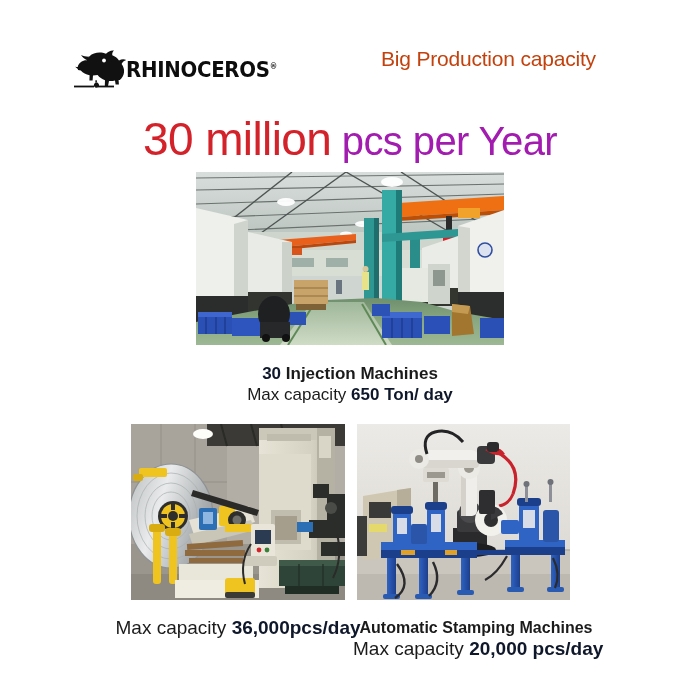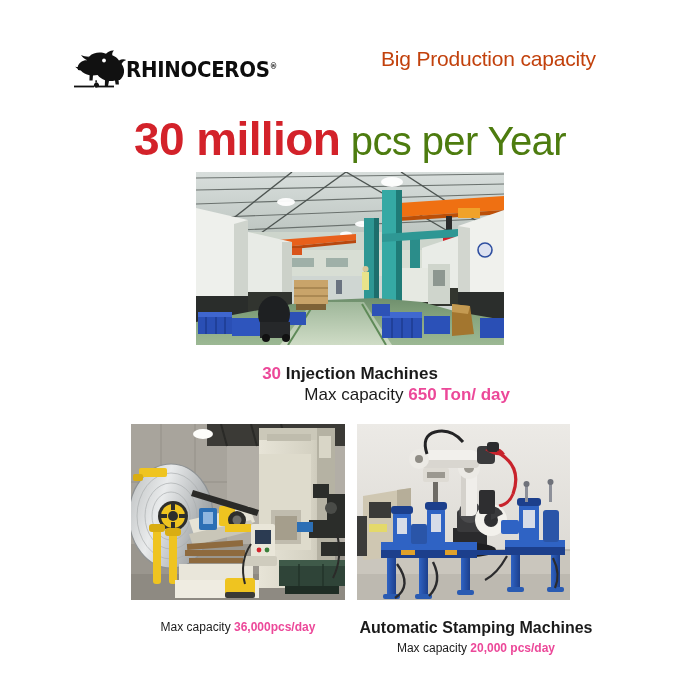--- a/index.html
+++ b/index.html
@@ -69,24 +69,24 @@
     left: 0; top: 112px;
     width: 700px;
     text-align: center;
     font-size: 46px;
     line-height: 54px;
     letter-spacing: -0.6px;
     white-space: nowrap;
   }
   .headline .accent {
     color: #d3222a;
-    font-weight: 700;
+    font-weight: 400;
   }
   .headline .plain {
-    color: #4d7c0f;
+    color: #a21caf;
     font-weight: 400;
     font-size: 40px;
   }
 
   
   .photo {
     position: absolute;
     overflow: hidden;
     background: #cfd3cc;
   }
@@ -111,36 +111,36 @@
     text-align: center;
     color: #1b1b1b;
   }
   .caption .line1 {
     font-size: 16px;
     font-weight: 700;
     line-height: 21px;
     white-space: nowrap;
   }
   .caption .line2 {
-    font-size: 12px;
+    font-size: 19px;
     font-weight: 400;
     line-height: 21px;
     white-space: nowrap;
   }
   .caption .red {
-    color: #ec4899;
+    color: #0f172a;
     font-weight: 700;
   }
 
   #caption-injection {
     left: 190px; top: 363px;
     width: 320px;
   }
   #caption-injection .line1 { font-size: 17px; }
-  #caption-injection .line2 { font-size: 17px; text-align: right; }
+  #caption-injection .line2 { font-size: 17px; }
 
   #caption-stamping {
     left: 115px; top: 617px;
     width: 246px;
   }
   #caption-welding {
     left: 353px; top: 617px;
     width: 246px;
   }
 </style>

